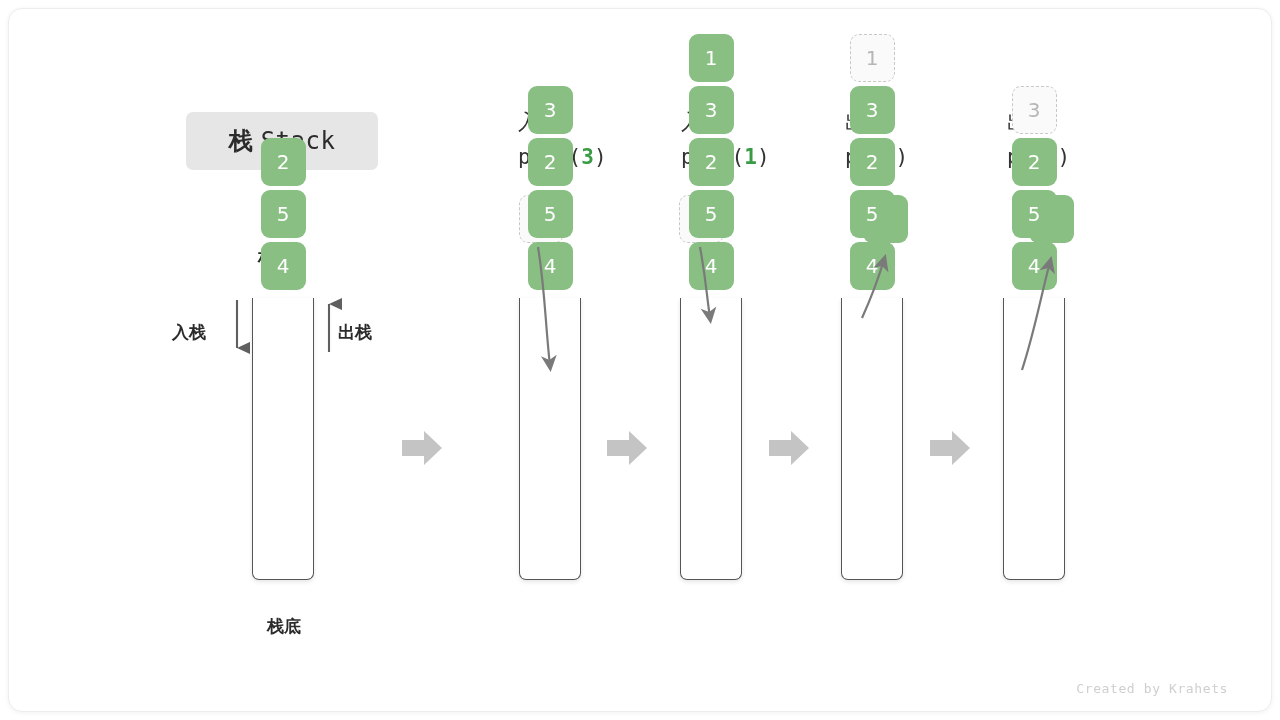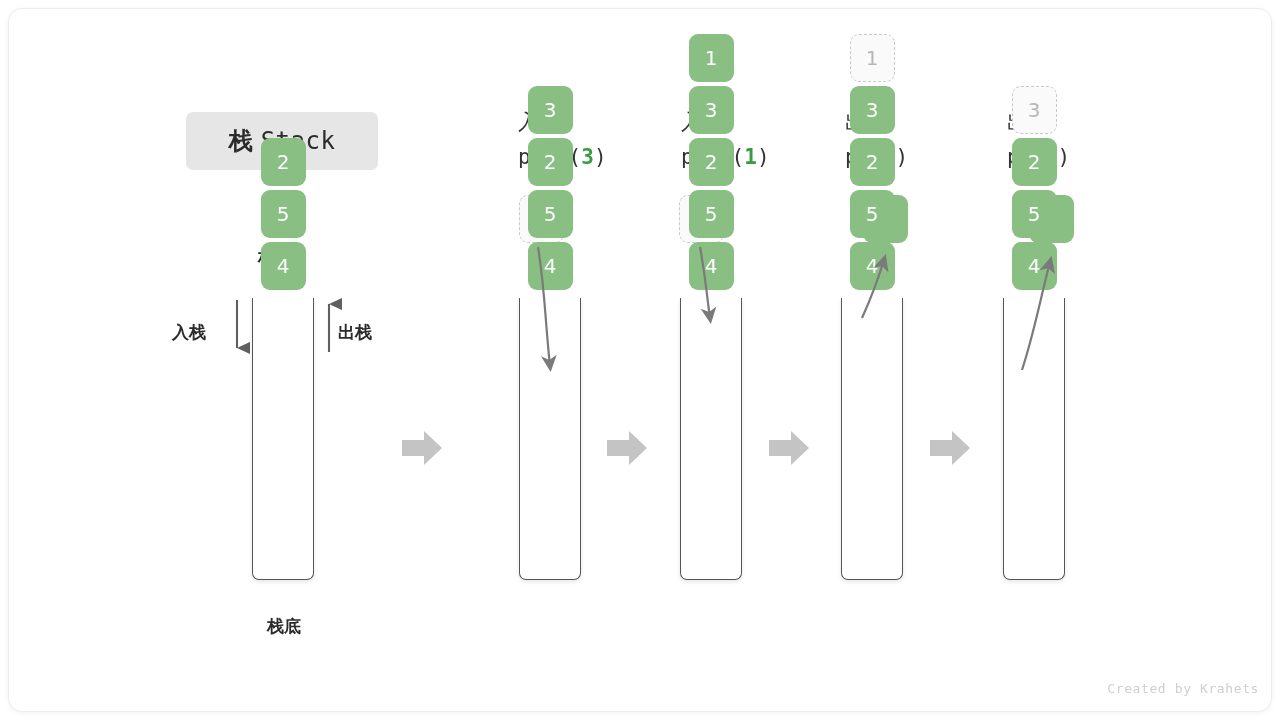--- a/index.html
+++ b/index.html
@@ -153,21 +153,21 @@
   
   .motion-layer {
     position:absolute; left:0; top:0;
     width:1280px; height:720px;
     pointer-events:none;
   }
 
   
   .credit {
     position:absolute;
-    right:21px; bottom:24px;
+    right:52px; bottom:24px;
     font-family:"DejaVu Sans Mono","Liberation Mono",monospace;
     font-size:13px;
     color:#cfcfcf;
     letter-spacing:0.6px;
     white-space:nowrap;
   }
 </style>
 </head>
 <body>
 

